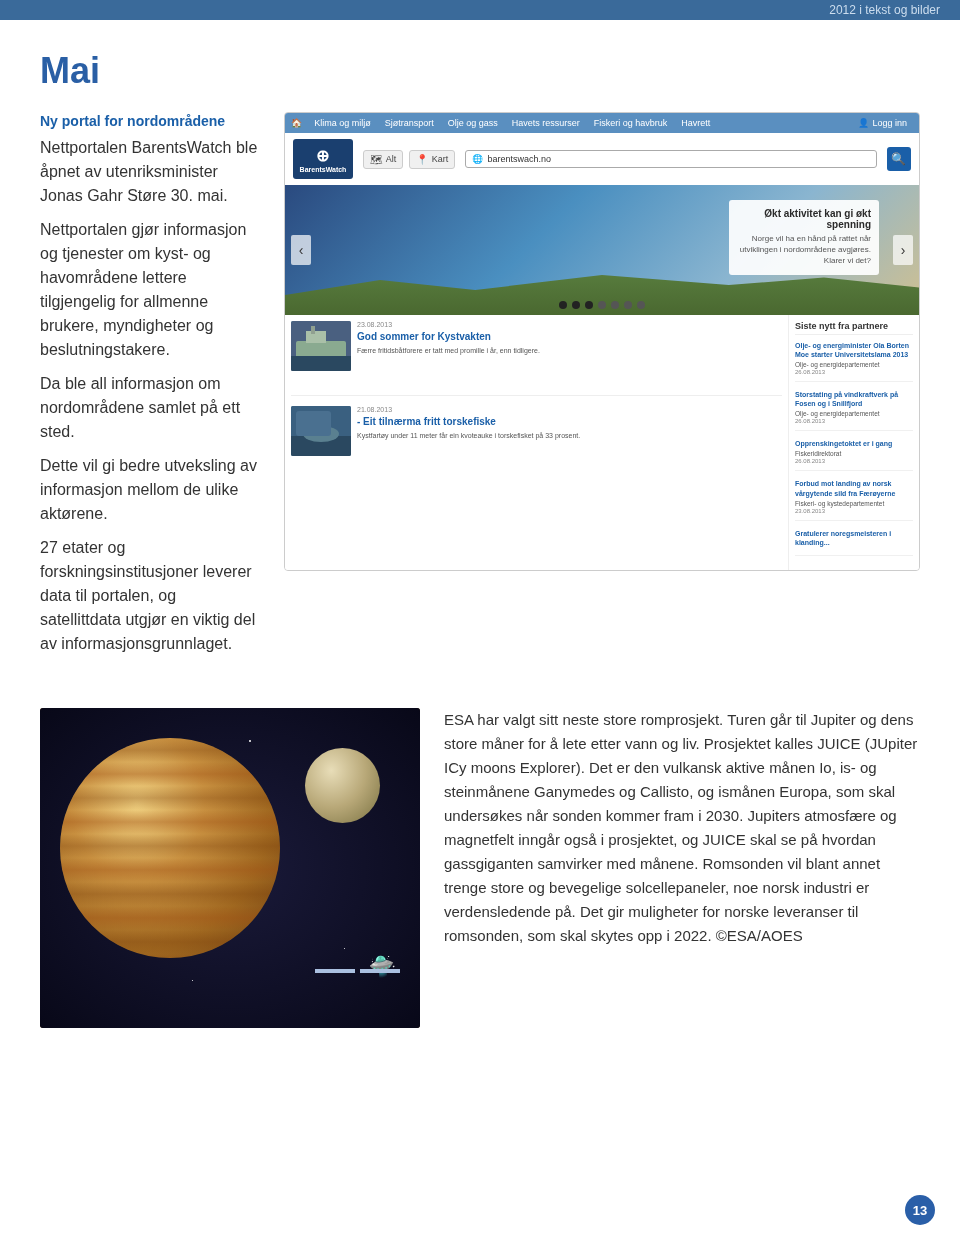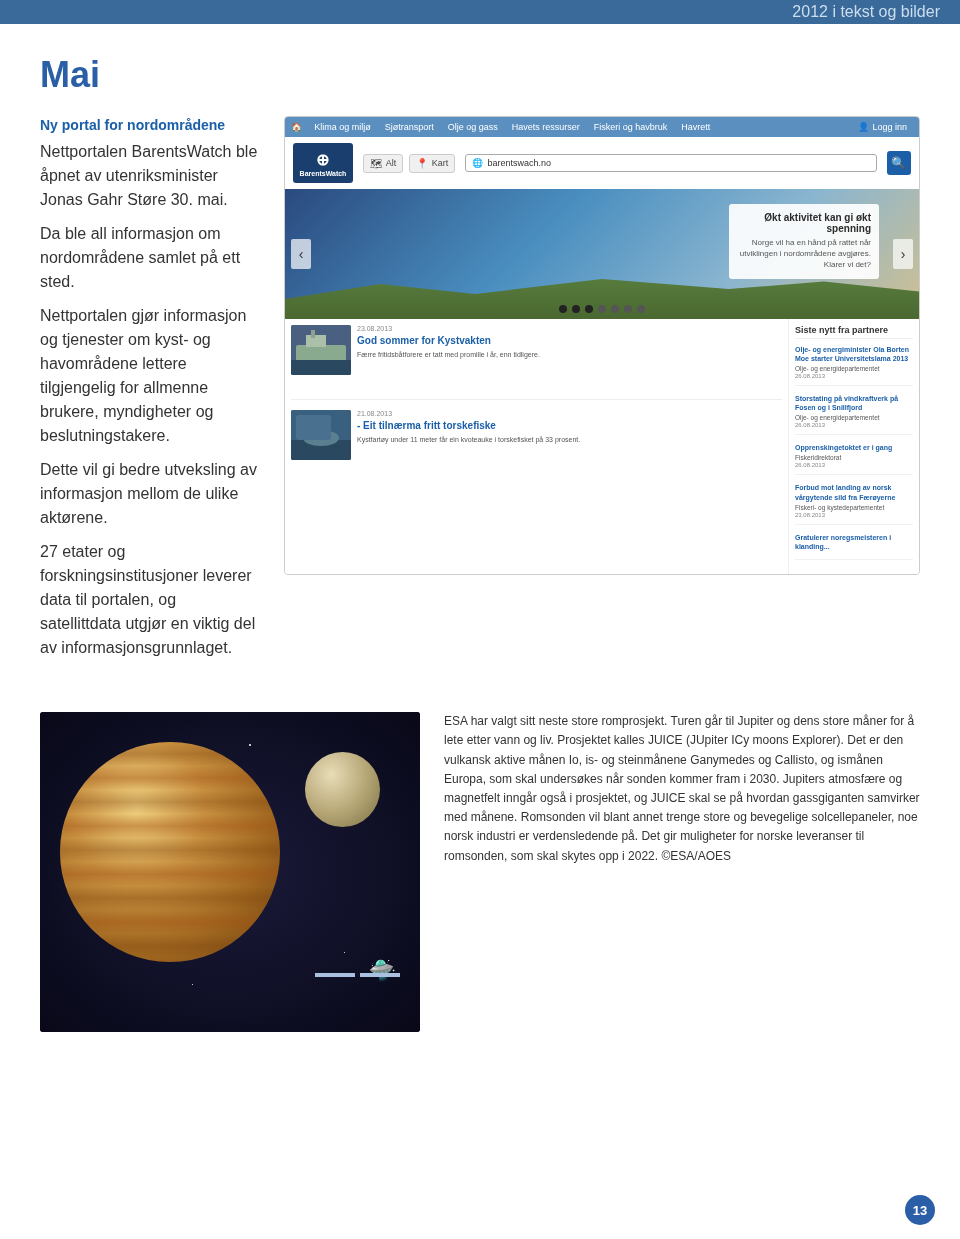--- a/index.html
+++ b/index.html
@@ -365,21 +365,21 @@
     }
 
     .jupiter-heading {
       font-size: 16px;
       font-weight: bold;
       color: #1a1a1a;
       margin-bottom: 8px;
     }
 
     .jupiter-body {
-      font-size: 12px;
+      font-size: 15px;
       color: #333;
       line-height: 1.6;
     }
 
     
     .page-number {
       position: absolute;
       bottom: 14px;
       right: 25px;
       width: 30px;
@@ -393,41 +393,41 @@
       font-size: 13px;
       font-weight: bold;
     }
 
     
     .header-top {
       background: #3a6a9a;
       padding: 3px 20px;
       text-align: right;
       color: #cde;
-      font-size: 16px;
+      font-size: 12px;
     }
   </style>
 </head>
 <body>
 
 <div class="header-top">
   <span>2012 i tekst og bilder</span>
 </div>
 
 <div class="page-content">
 
   <h1 class="page-title">Mai</h1>
 
   <div class="main-layout">
 
     <div class="left-col">
       <div class="section-heading">Ny portal for nordområdene</div>
       <div class="section-text">Nettportalen BarentsWatch ble åpnet av utenriksminister Jonas Gahr Støre 30. mai.</div>
+      <div class="section-text">Nettportalen gjør informasjon og tjenester om kyst- og havområdene lettere tilgjengelig for allmenne brukere, myndigheter og beslutningstakere.</div>
       <div class="section-text">Da ble all informasjon om nordområdene samlet på ett sted.</div>
-      <div class="section-text">Nettportalen gjør informasjon og tjenester om kyst- og havområdene lettere tilgjengelig for allmenne brukere, myndigheter og beslutningstakere.</div>
       <div class="section-text">Dette vil gi bedre utveksling av informasjon mellom de ulike aktørene.</div>
       <div class="section-text">27 etater og forskningsinstitusjoner leverer data til portalen, og satellittdata utgjør en viktig del av informasjonsgrunnlaget.</div>
     </div>
 
     <div class="right-col">
       <div class="browser-mock">
 
         <div class="browser-nav-tabs">
           <span style="margin-right:4px;">🏠</span>
           <span class="nav-tab-item">Klima og miljø</span>

